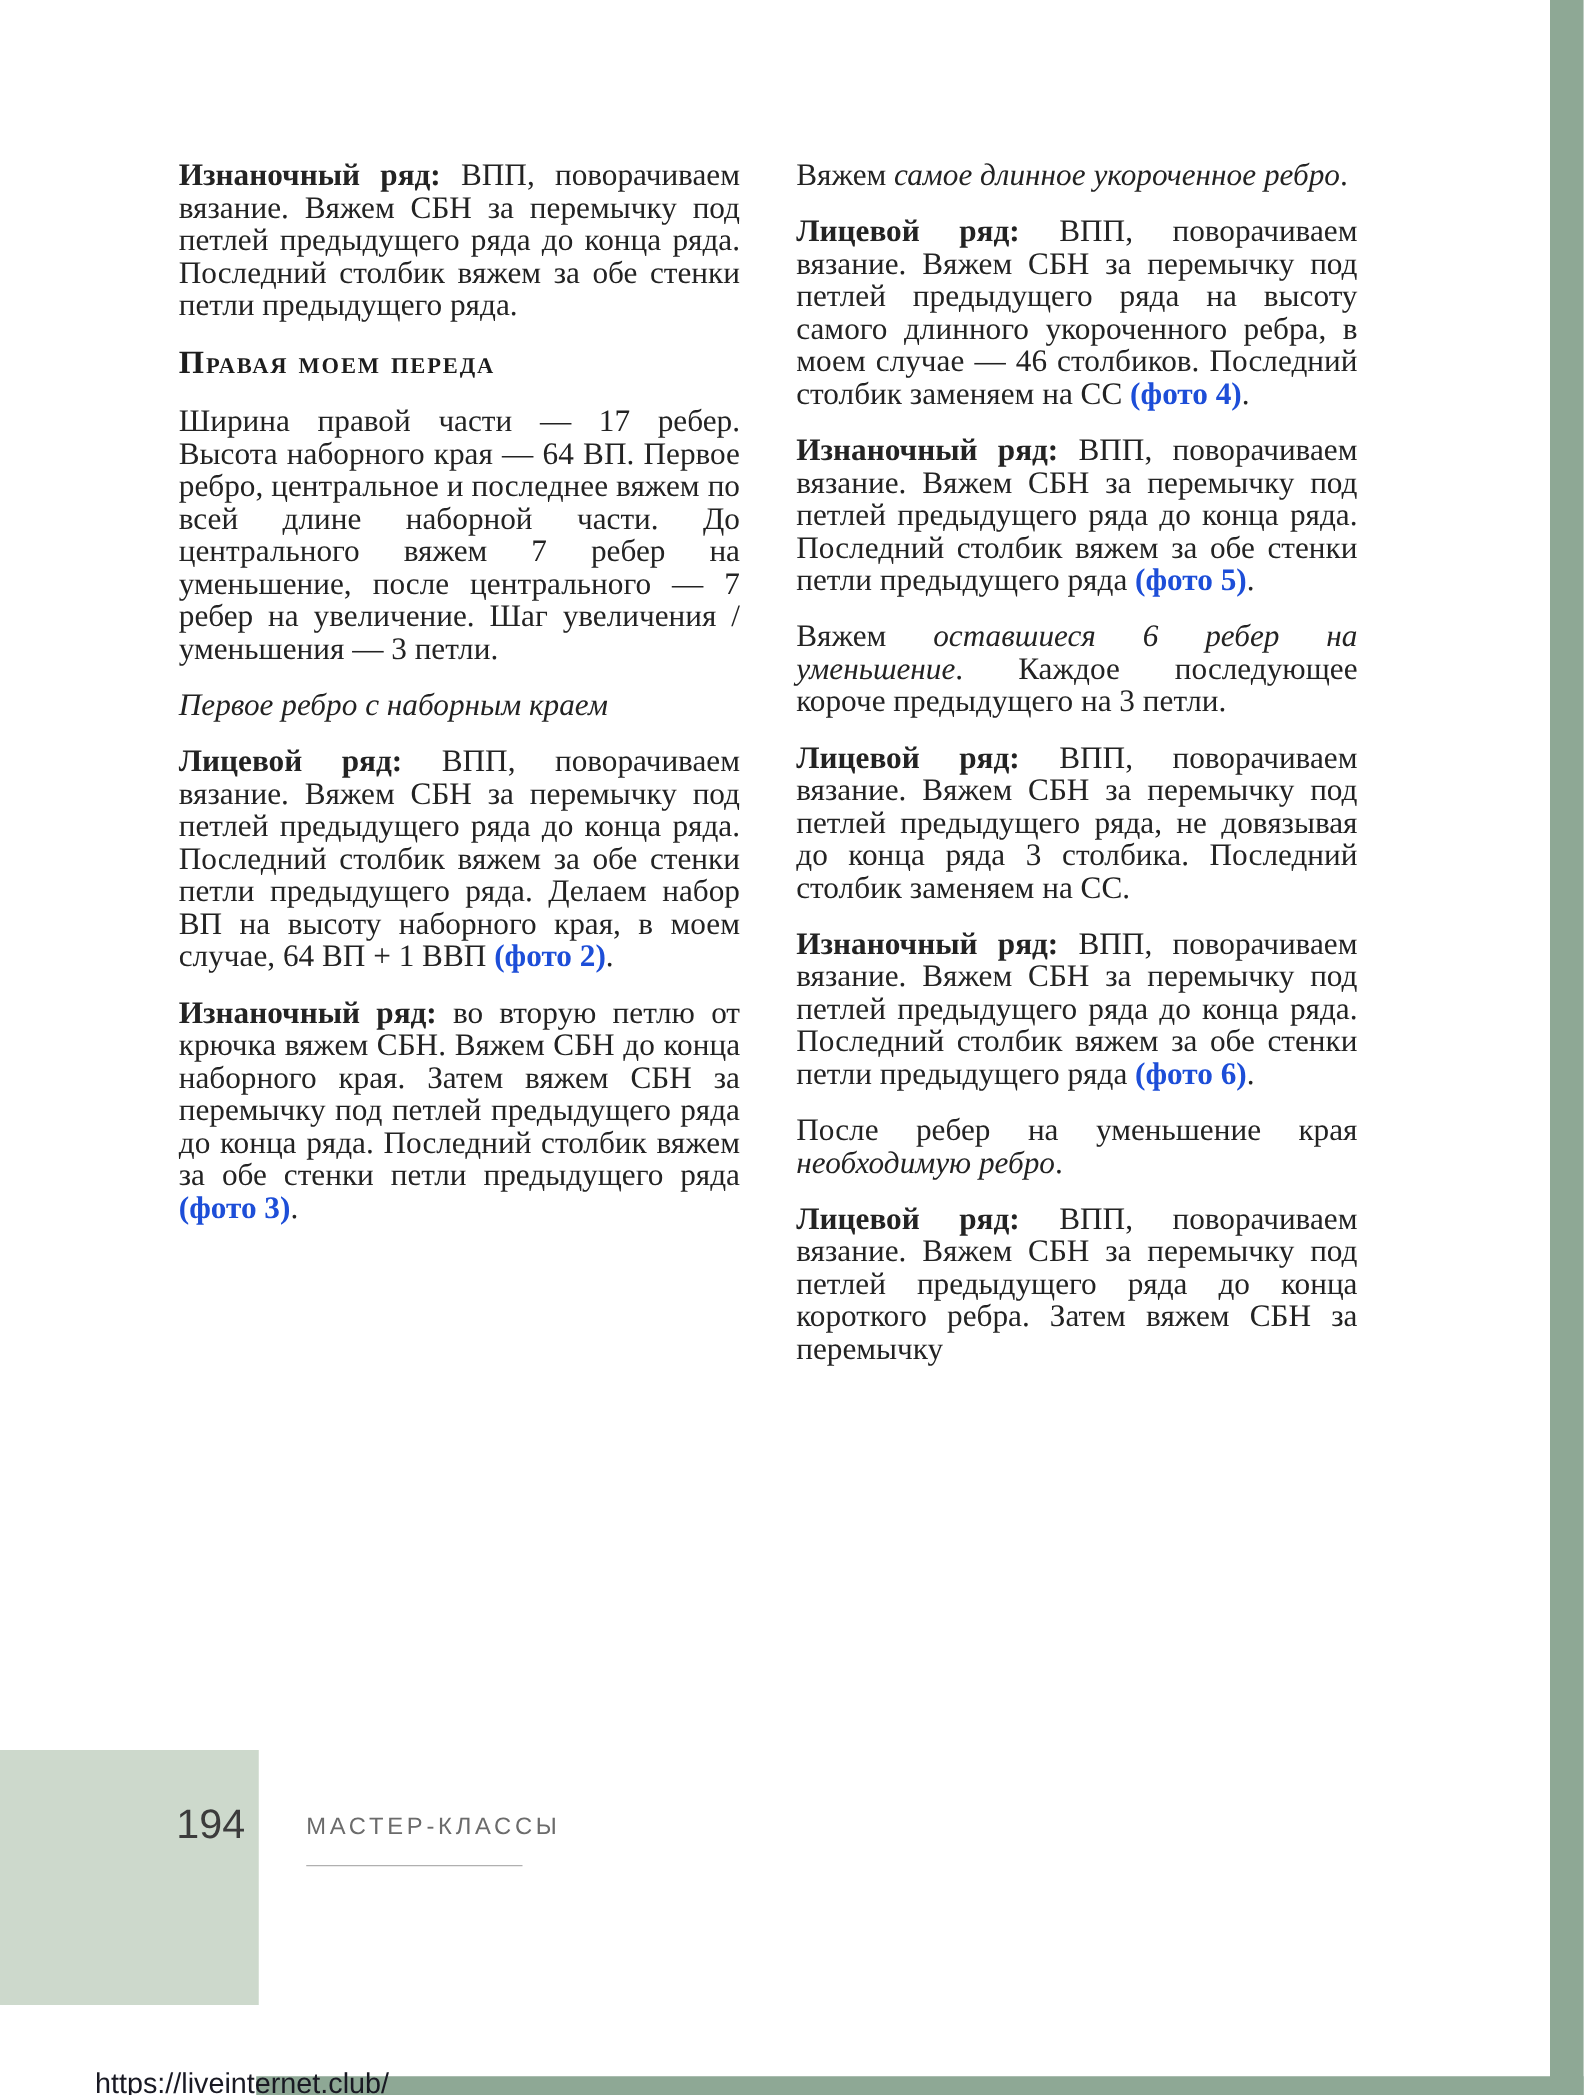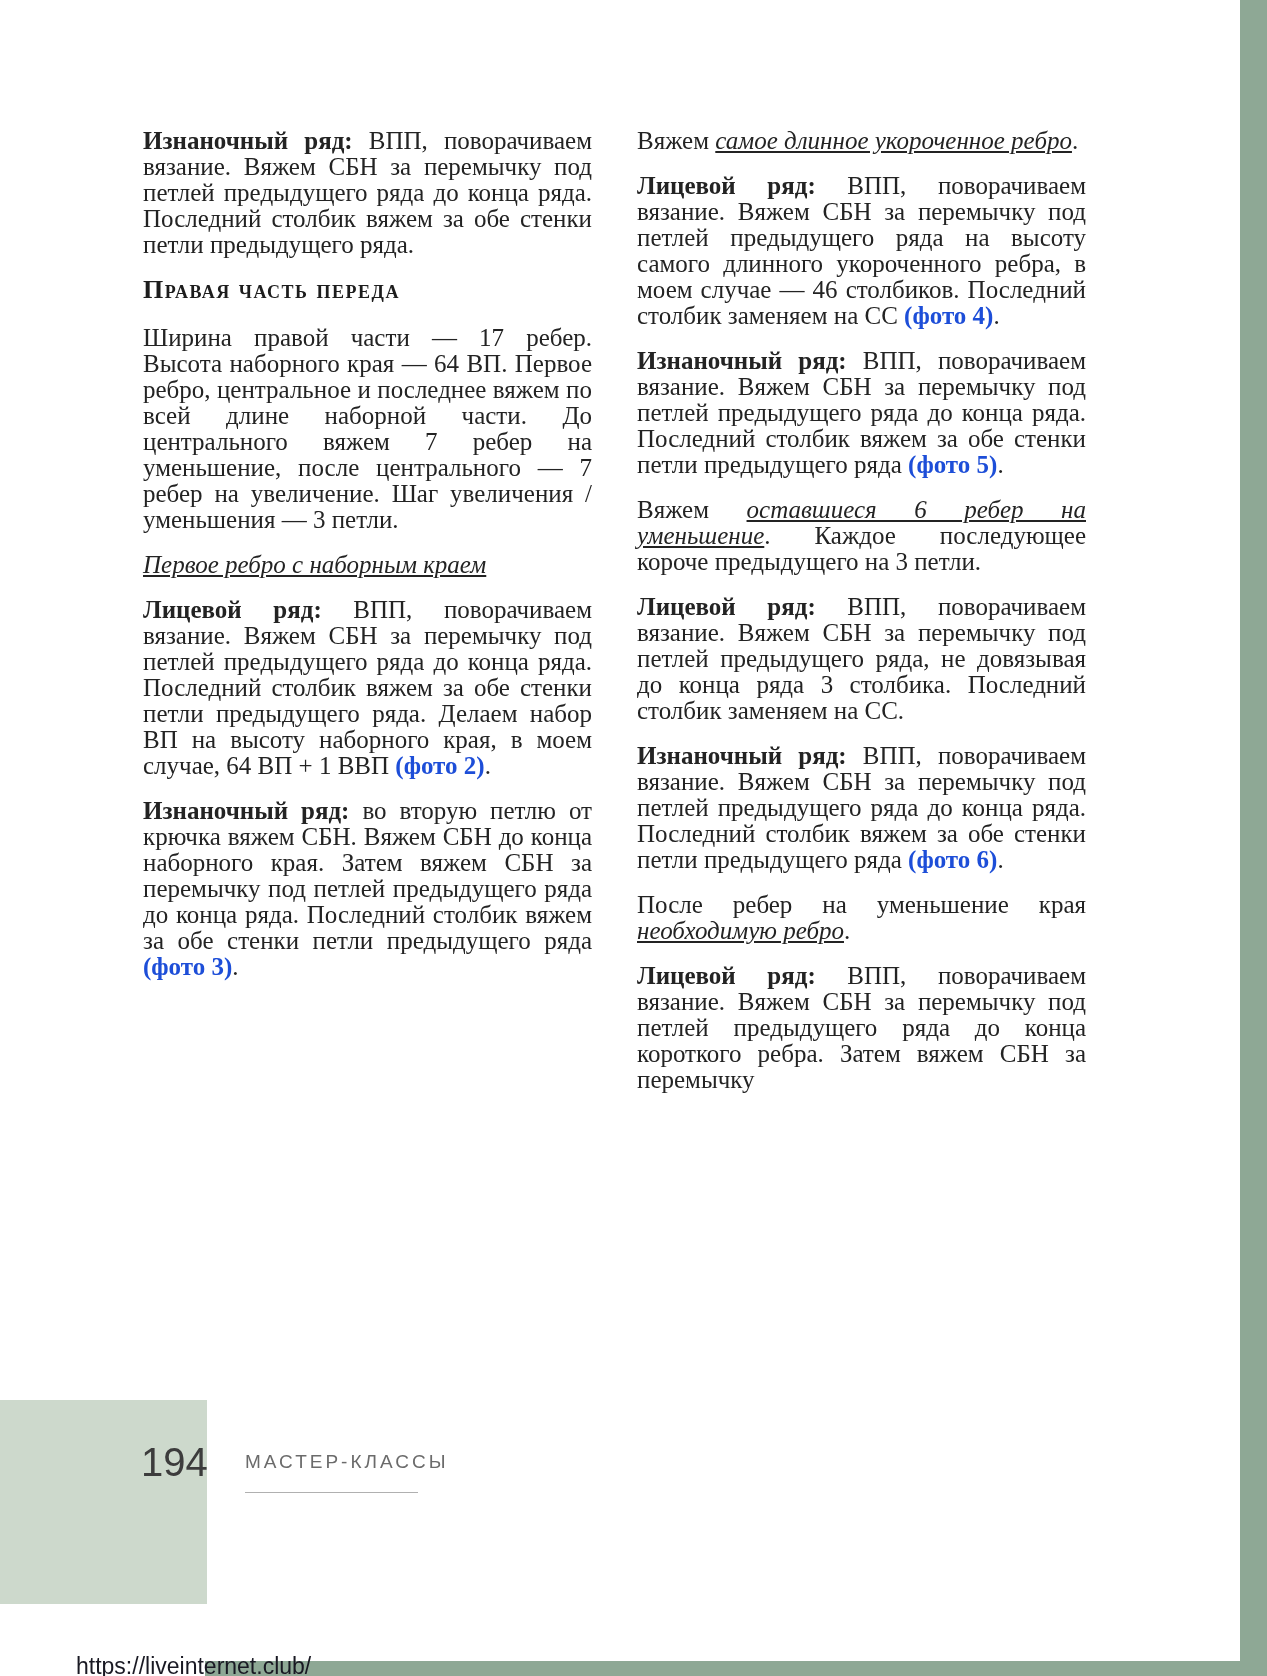--- a/index.html
+++ b/index.html
@@ -23,27 +23,27 @@
   .col h2{
     font-variant:small-caps;
     font-weight:bold;
     font-size:26px;
     letter-spacing:1.5px;
     margin:8px 0 22px 0;
     text-align:left;
     color:#1d1d1d;
   }
   .b{font-weight:bold;}
-  .i{font-style:italic;text-decoration:underline;}
+  .i{font-style:italic;}
   .g{color:#1d4ed8;font-weight:bold;}
   
   .page-num{
     position:absolute;left:141px;top:1440px;
     font-family:"Liberation Sans",sans-serif;
-    font-size:40px;color:#3c3c3c;
+    font-size:33px;color:#3c3c3c;
   }
   .section-label{
     position:absolute;left:245px;top:1451px;
     font-family:"Liberation Sans",sans-serif;
     font-size:19px;letter-spacing:3px;color:#6b6b6b;
   }
   .footer-rule{position:absolute;left:245px;top:1492px;width:173px;height:1px;background:#b0b0b0;}
   .site-url{
     position:absolute;left:76px;top:1610px;
     font-family:"Liberation Sans",sans-serif;
@@ -52,21 +52,21 @@
 </style>
 </head>
 <body>
 
 <div class="right-strip"></div>
 <div class="pale-block"></div>
 <div class="bottom-bar"></div>
 
 <div class="col" id="col-left">
     <p><span class="b">Изнаночный ряд:</span><span> ВПП, поворачиваем вязание. Вяжем СБН за перемычку под петлей предыдущего ряда до конца ряда. Последний столбик вяжем за обе стенки петли предыдущего ряда.</span></p>
-    <h2><span>Правая часть переда</span></h2>
+    <h2><span>Правая моем переда</span></h2>
     <p><span>Ширина правой части — 17 ребер. Высота наборного края — 64 ВП. Первое ребро, центральное и последнее вяжем по всей длине наборной части. До центрального вяжем 7 ребер на уменьшение, после центрального — 7 ребер на увеличение. Шаг увеличения / уменьшения — 3 петли.</span></p>
     <p><span class="i">Первое ребро с наборным краем</span></p>
     <p><span class="b">Лицевой ряд:</span><span> ВПП, поворачиваем вязание. Вяжем СБН за перемычку под петлей предыдущего ряда до конца ряда. Последний столбик вяжем за обе стенки петли предыдущего ряда. Делаем набор ВП на высоту наборного края, в моем случае, 64 ВП + 1 ВВП </span><span class="g">(фото 2)</span><span>.</span></p>
     <p><span class="b">Изнаночный ряд:</span><span> во вторую петлю от крючка вяжем СБН. Вяжем СБН до конца наборного края. Затем вяжем СБН за перемычку под петлей предыдущего ряда до конца ряда. Последний столбик вяжем за обе стенки петли предыдущего ряда </span><span class="g">(фото 3)</span><span>.</span></p>
   </div>
 <div class="col" id="col-right">
     <p><span>Вяжем </span><span class="i">самое длинное укороченное ребро</span><span>.</span></p>
     <p><span class="b">Лицевой ряд:</span><span> ВПП, поворачиваем вязание. Вяжем СБН за перемычку под петлей предыдущего ряда на высоту самого длинного укороченного ребра, в моем случае — 46 столбиков. Последний столбик заменяем на СС </span><span class="g">(фото 4)</span><span>.</span></p>
     <p><span class="b">Изнаночный ряд:</span><span> ВПП, поворачиваем вязание. Вяжем СБН за перемычку под петлей предыдущего ряда до конца ряда. Последний столбик вяжем за обе стенки петли предыдущего ряда </span><span class="g">(фото 5)</span><span>.</span></p>
     <p><span>Вяжем </span><span class="i">оставшиеся 6 ребер на уменьшение</span><span>. Каждое последующее короче предыдущего на 3 петли.</span></p>

